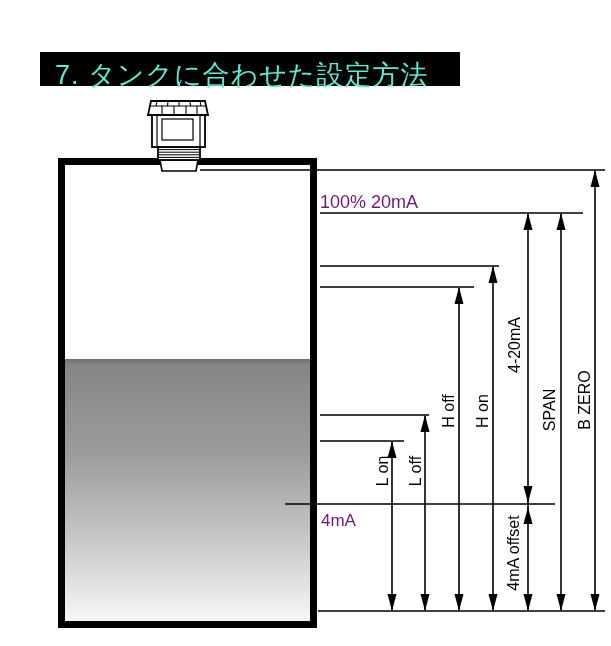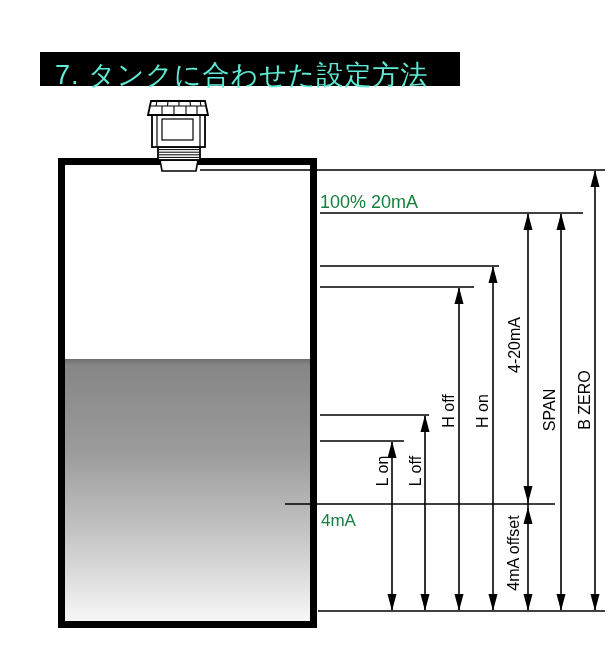--- a/index.html
+++ b/index.html
@@ -35,21 +35,21 @@
     background: transparent;
     z-index: 2;
   }
   svg.diagram-layer {
     position: absolute; left: 0; top: 0;
     width: 611px; height: 646px;
     z-index: 3;
   }
   .hlabel {
     position: absolute;
-    color: #15803d;
+    color: #701a75;
     z-index: 4;
     white-space: nowrap;
   }
   .label-100 { left: 320px; top: 192px; font-size: 18px; }
   .label-4ma { left: 321px; top: 511px; font-size: 17px; }
   svg text {
     font-family: "Liberation Sans", "DejaVu Sans", sans-serif;
     font-size: 16px;
     fill: #000000;
   }

